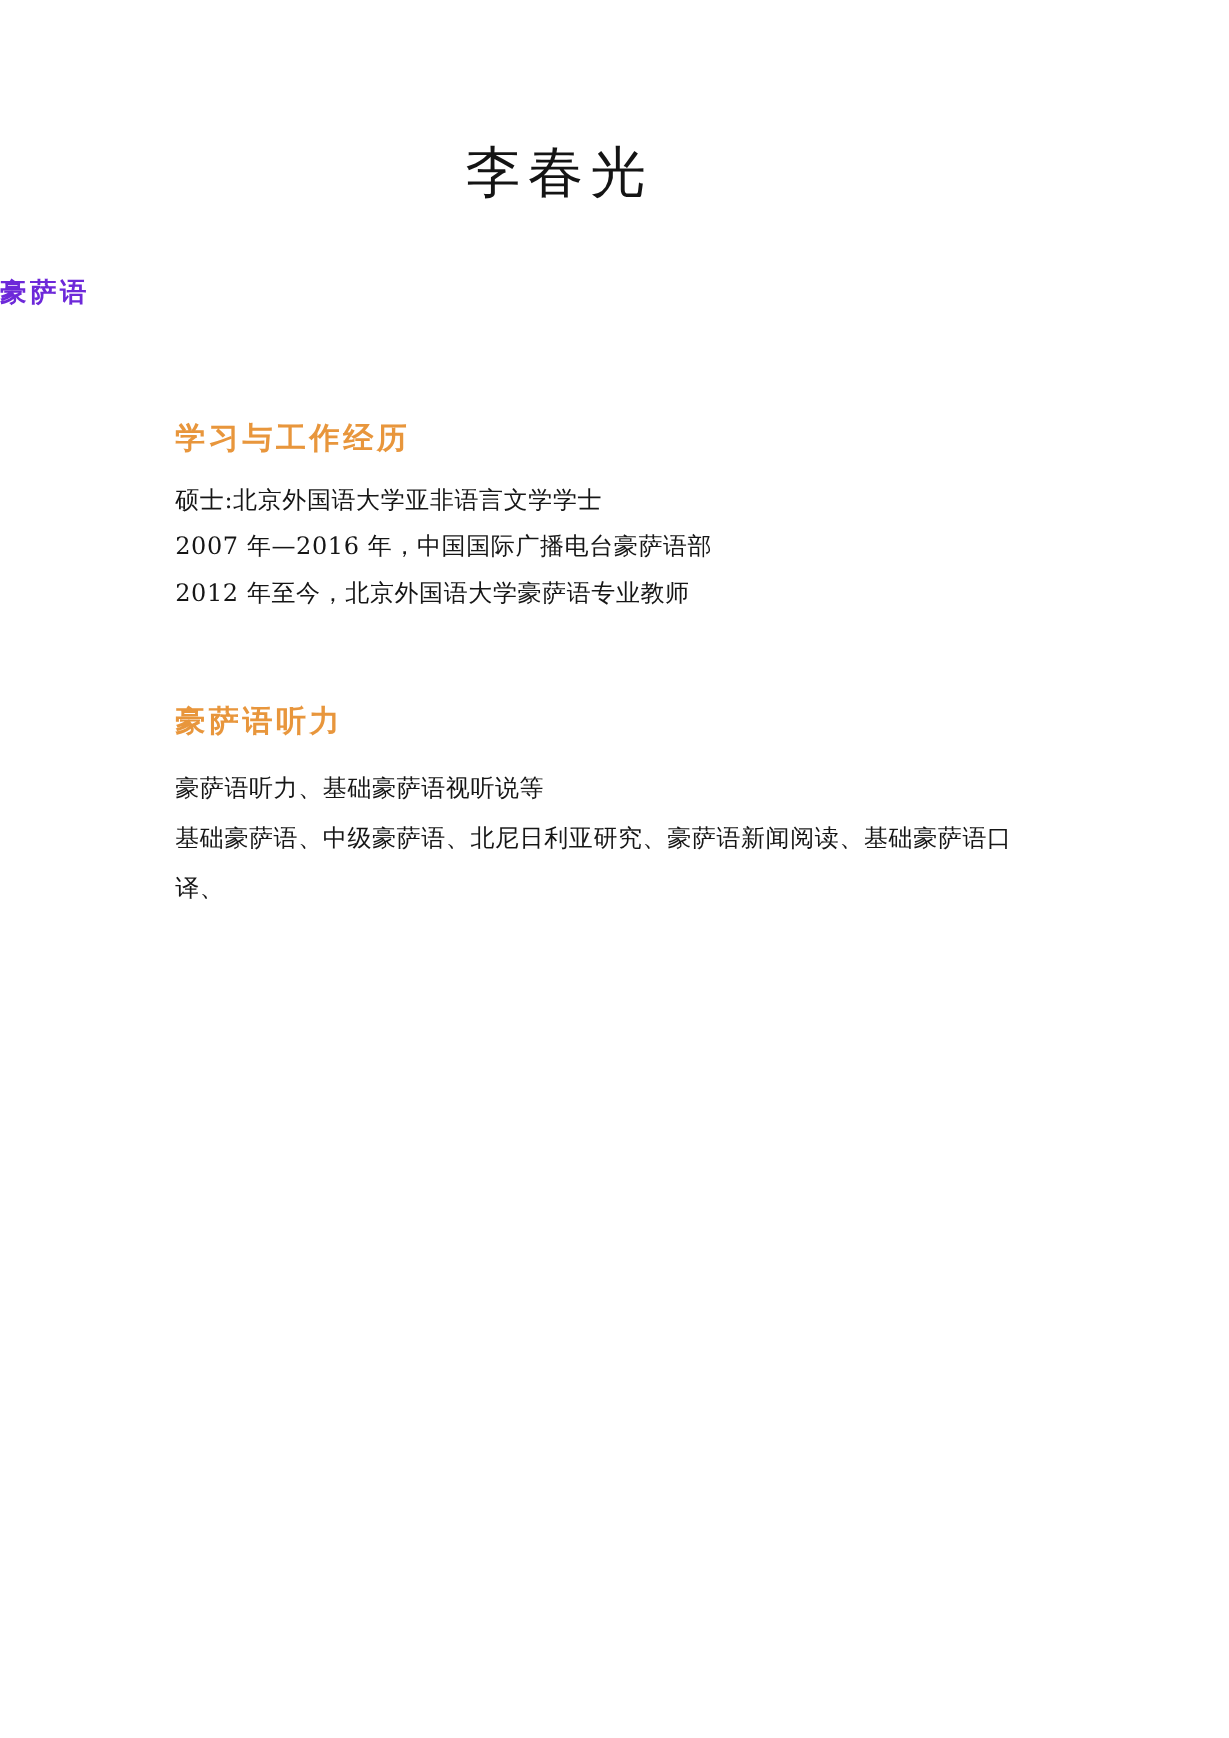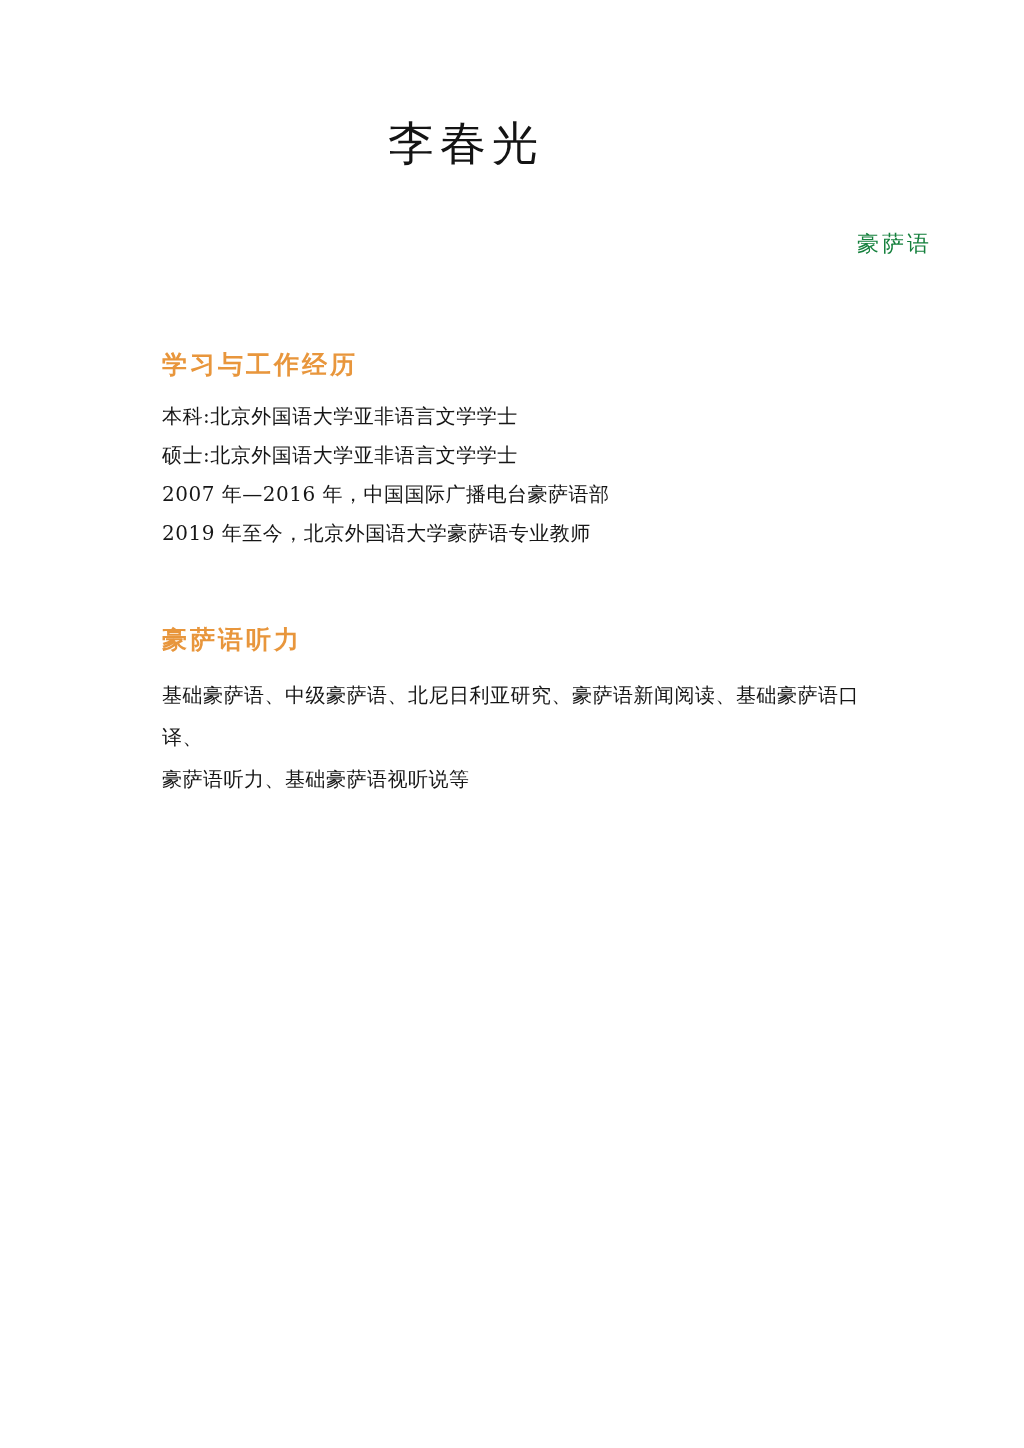--- a/index.html
+++ b/index.html
@@ -28,32 +28,32 @@
     line-height: 1.2;
     letter-spacing: 6px;
     color: #141414;
     font-weight: 400;
     margin: 0;
     padding-top: 116px;
     font-family: "DejaVu Serif", "Liberation Serif", serif;
   }
 
   .doc-subtitle {
-    text-align: right;
+    text-align: left;
     font-size: 22px;
     letter-spacing: 3px;
-    color: #15803d;
+    color: #6d28d9;
     margin: 0;
     padding-top: 58px;
-    font-weight: 400;
+    font-weight: 700;
   }
 
   .content {
     position: absolute;
-    left: 162px;
+    left: 146px;
     top: 348px;
     width: 740px;
   }
 
   .section {
     margin-bottom: 44px;
   }
 
   .section-heading {
     font-size: 25px;
@@ -94,31 +94,30 @@
 
   <h1 class="doc-title">李春光</h1>
 
   <div class="doc-subtitle">豪萨语</div>
 
   <div class="content">
 
     <div class="section section-experience">
       <h2 class="section-heading">学习与工作经历</h2>
       <div class="section-body">
-        <span class="line">本科:北京外国语大学亚非语言文学学士</span>
         <span class="line">硕士:北京外国语大学亚非语言文学学士</span>
         <span class="line">2007 年—2016 年，中国国际广播电台豪萨语部</span>
-        <span class="line">2019 年至今，北京外国语大学豪萨语专业教师</span>
+        <span class="line">2012 年至今，北京外国语大学豪萨语专业教师</span>
       </div>
     </div>
 
     <div class="spacer-gap"></div>
 
     <div class="section section-courses">
       <h2 class="section-heading">豪萨语听力</h2>
       <div class="section-body">
+        <span class="line">豪萨语听力、基础豪萨语视听说等</span>
         <span class="line">基础豪萨语、中级豪萨语、北尼日利亚研究、豪萨语新闻阅读、基础豪萨语口译、</span>
-        <span class="line">豪萨语听力、基础豪萨语视听说等</span>
       </div>
     </div>
 
   </div>
 </div>
 
 </body></html>

